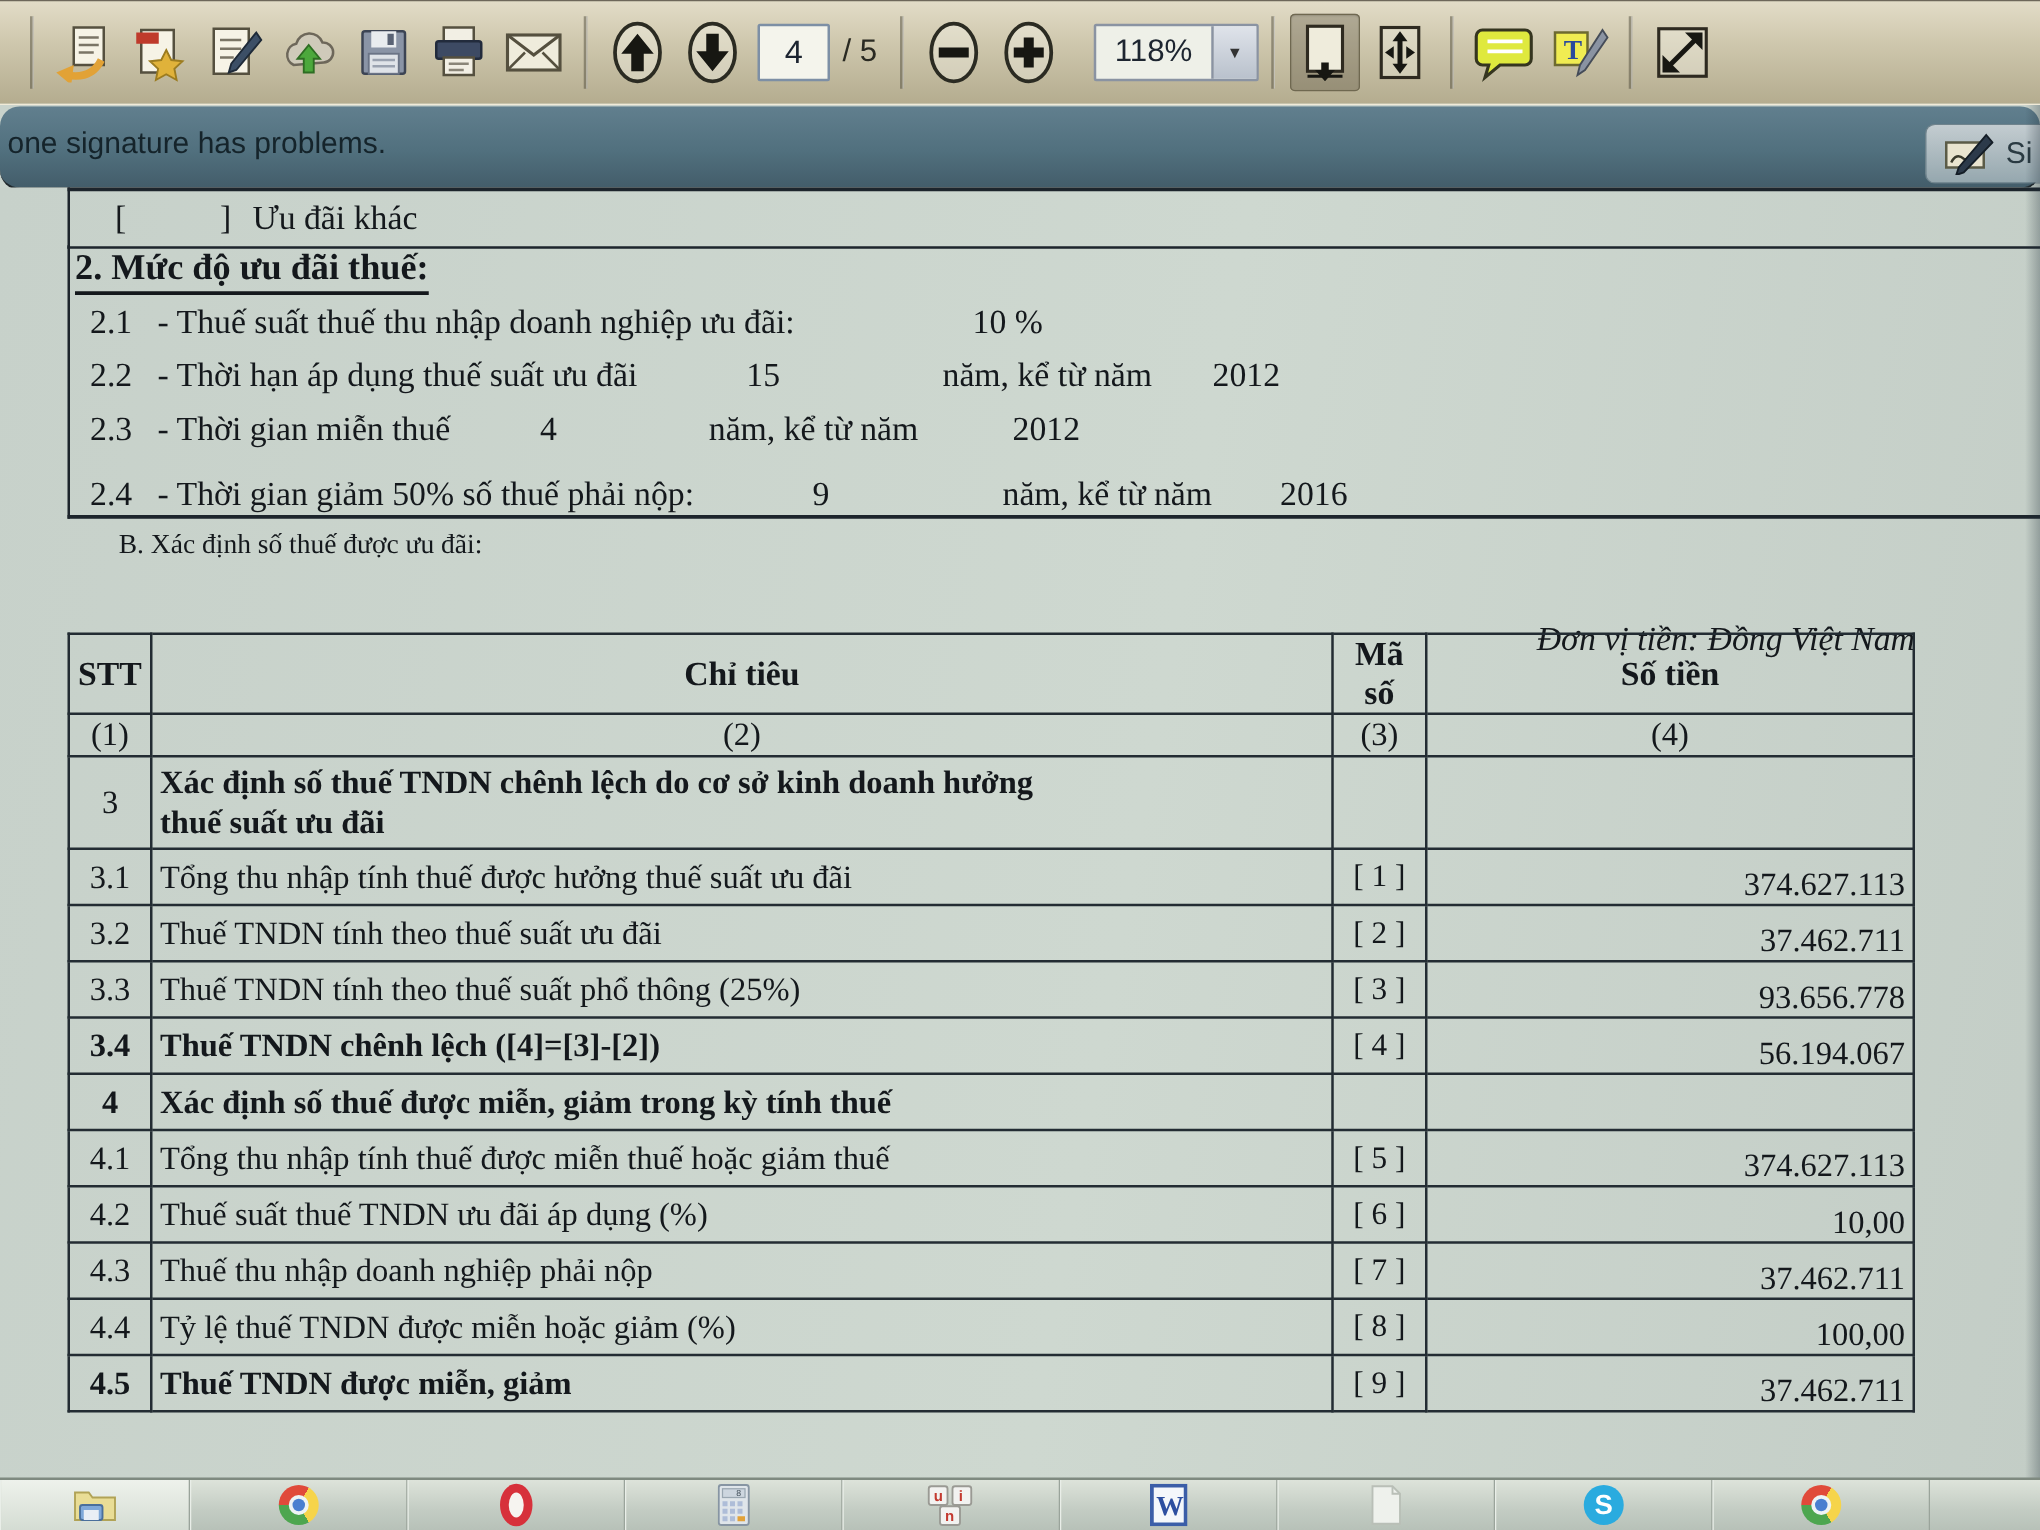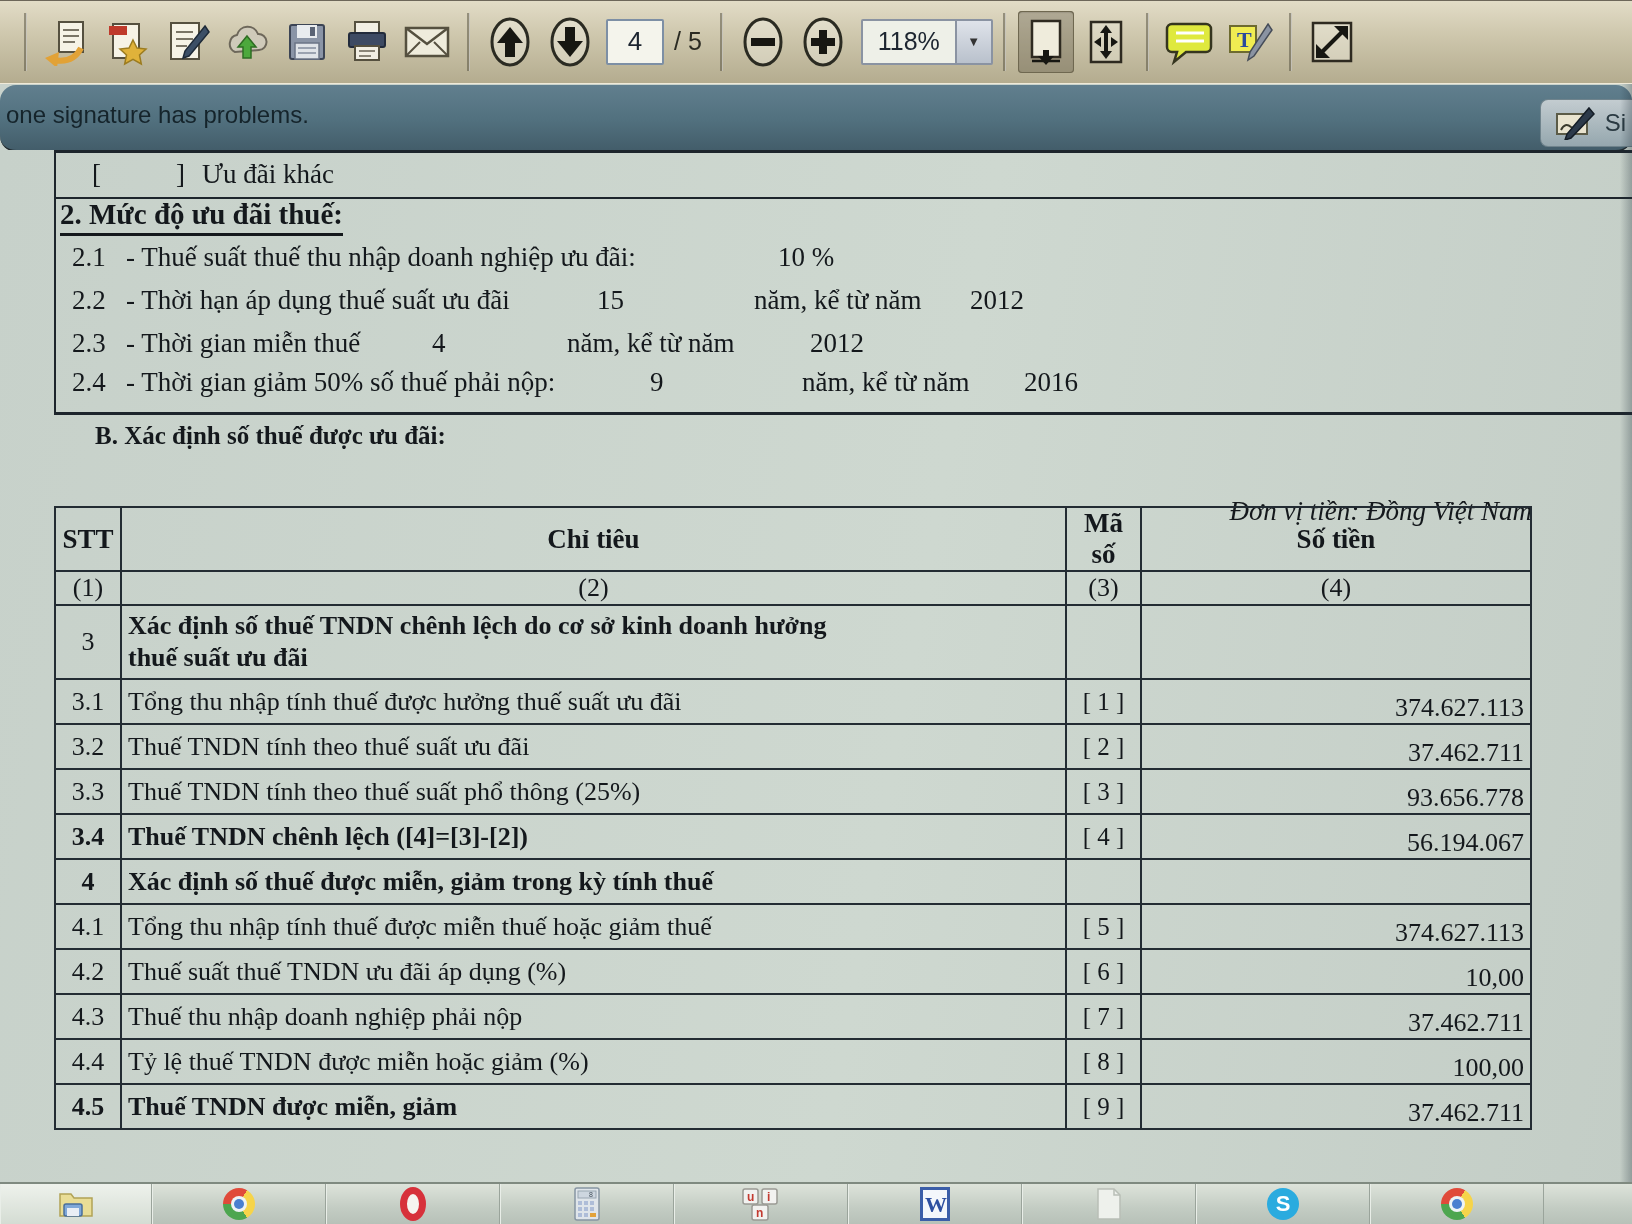--- a/index.html
+++ b/index.html
@@ -10,21 +10,21 @@
   .toolbar{position:absolute;left:0;top:0;right:0;height:84px;
     background:linear-gradient(#e3ddc8 0%,#cfc8ae 40%,#b4ac8f 100%);
     border-bottom:1px solid #f0ead8;box-shadow:0 1px 0 #6d675a inset;
     display:flex;align-items:center;padding-left:14px;box-sizing:border-box;}
   .tb-sep{width:2px;height:58px;background:rgba(80,75,60,.5);margin:0 10px;flex:0 0 auto;border-right:1px solid rgba(255,255,255,.5);}
   .tb-btn{width:56px;height:62px;display:flex;align-items:center;justify-content:center;flex:0 0 auto;margin:0 2px;border-radius:4px;cursor:pointer;}
   .tb-btn.pressed{background:rgba(60,55,40,.28);box-shadow:0 0 0 1px #6f6850 inset, 0 1px 2px rgba(0,0,0,.35) inset;}
   .page-box{width:54px;height:42px;background:#f4f4ec;border:2px solid #7d8fa5;border-radius:2px;
     font-size:26px;color:#1c2430;display:flex;align-items:center;justify-content:center;margin:0 6px;}
   .page-total{font-size:25px;color:#2a2a22;margin:0 8px 0 4px;}
-  .zoom-box{height:42px;background:#eef0e8;border:2px solid #8a93a2;border-radius:2px;display:flex;align-items:stretch;margin-left:8px;}
+  .zoom-box{height:42px;background:#eef0e8;border:2px solid #8a93a2;border-radius:2px;display:flex;align-items:stretch;margin-left:22px;}
   .zoom-val{width:92px;display:flex;align-items:center;justify-content:center;font-size:25px;color:#1d2530;}
   .zoom-dd{width:34px;border-left:2px solid #8a93a2;background:linear-gradient(#dfe3ea,#b9c1cc);
     display:flex;align-items:center;justify-content:center;font-size:13px;color:#333;}
 
   
   .sigbar{position:absolute;left:0;top:85px;right:0;height:65px;
     background:linear-gradient(#617f8e 0%,#51707e 55%,#435d6a 100%);
     border-bottom:2px solid #20282c;border-radius:16px;}
   .sig-msg{position:absolute;left:6px;top:16px;font-size:24px;color:#15242b;}
   .sig-panel-btn{position:absolute;right:0;top:14px;height:46px;padding:0 6px 0 14px;
@@ -43,27 +43,27 @@
   .box1 span{position:absolute;top:6px;font-size:27px;}
   .box1 .br-open{left:36px;} .box1 .br-close{left:120px;} .box1 .lbl{left:146px;}
 
   .box2{position:absolute;left:54px;top:46px;right:0;height:216px;
     border-bottom:3px solid #1d252c;border-left:2px solid #1d252c;}
   .sec2-title{position:absolute;left:4px;top:2px;font-size:29px;font-weight:bold;
     border-bottom:3px solid #14181c;padding-bottom:2px;}
   .s2row{position:absolute;left:0;right:0;height:42px;font-size:27px;}
   .s2row span{position:absolute;top:0;white-space:nowrap;}
   .s2row .num{left:16px;} .s2row .lbl{left:70px;}
-  .s2r1{top:46px;} .s2r2{top:89px;} .s2r3{top:132px;} .s2r4{top:171px;}
+  .s2r1{top:46px;} .s2r2{top:89px;} .s2r3{top:132px;} .s2r4{top:184px;}
   .s2r1 .v1{left:722px;}
   .s2r2 .v1{left:541px;} .s2r2 .mid{left:698px;} .s2r2 .v2{left:914px;}
   .s2r3 .v1{left:376px;} .s2r3 .mid{left:511px;} .s2r3 .v2{left:754px;}
   .s2r4 .v1{left:594px;} .s2r4 .mid{left:746px;} .s2r4 .v2{left:968px;}
 
-  .b-title{position:absolute;left:95px;top:272px;font-size:25px;font-weight:bold;}
+  .b-title{position:absolute;left:95px;top:272px;font-size:22px;font-weight:normal;}
   .currency-note{position:absolute;right:100px;top:322px;font-size:27px;font-style:italic;margin-top:24px;}
 
   table.tax{position:absolute;left:54px;top:356px;border-collapse:collapse;table-layout:fixed;
     width:1476px;font-size:26px;}
   table.tax col.c-stt{width:66px;} table.tax col.c-text{width:945px;}
   table.tax col.c-code{width:75px;} table.tax col.c-amt{width:390px;}
   table.tax th,table.tax td{border:2px solid #232c33;padding:0 6px;overflow:hidden;}
   table.tax thead th{font-weight:bold;font-size:27px;height:36px;text-align:center;}
   table.tax thead tr.sub th{font-weight:normal;height:32px;font-size:26px;}
   table.tax td{height:43px;}

